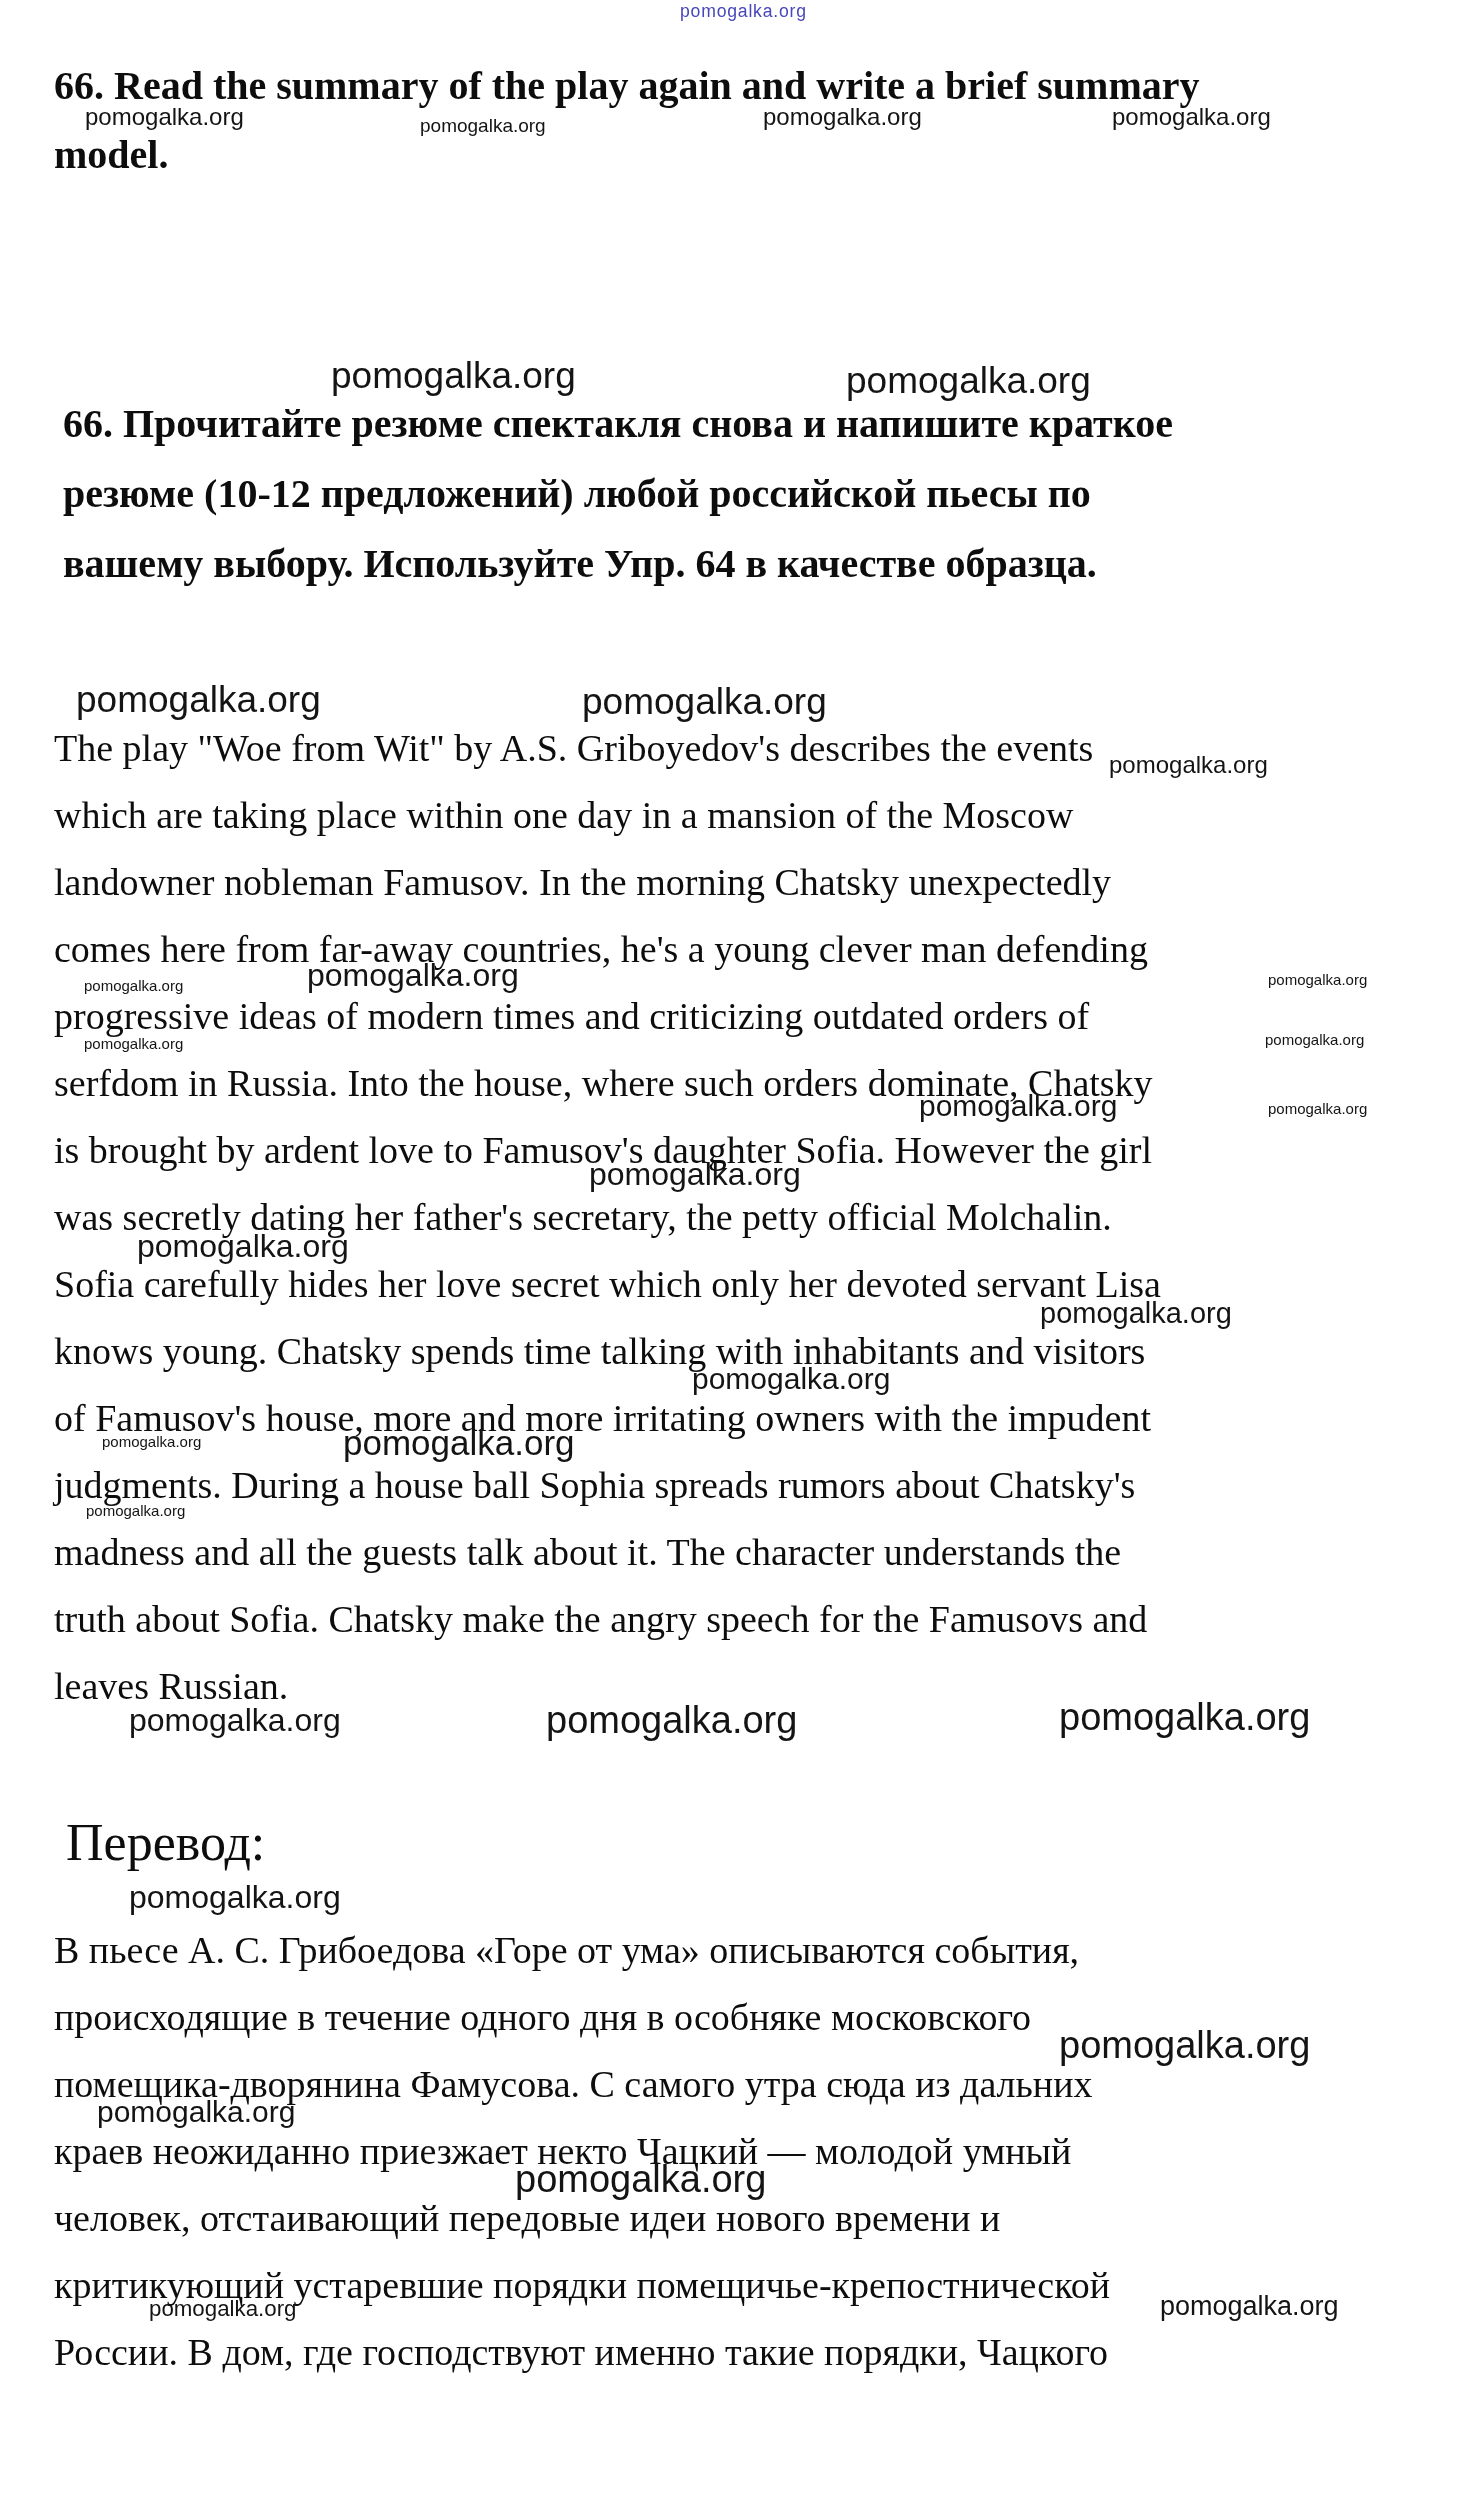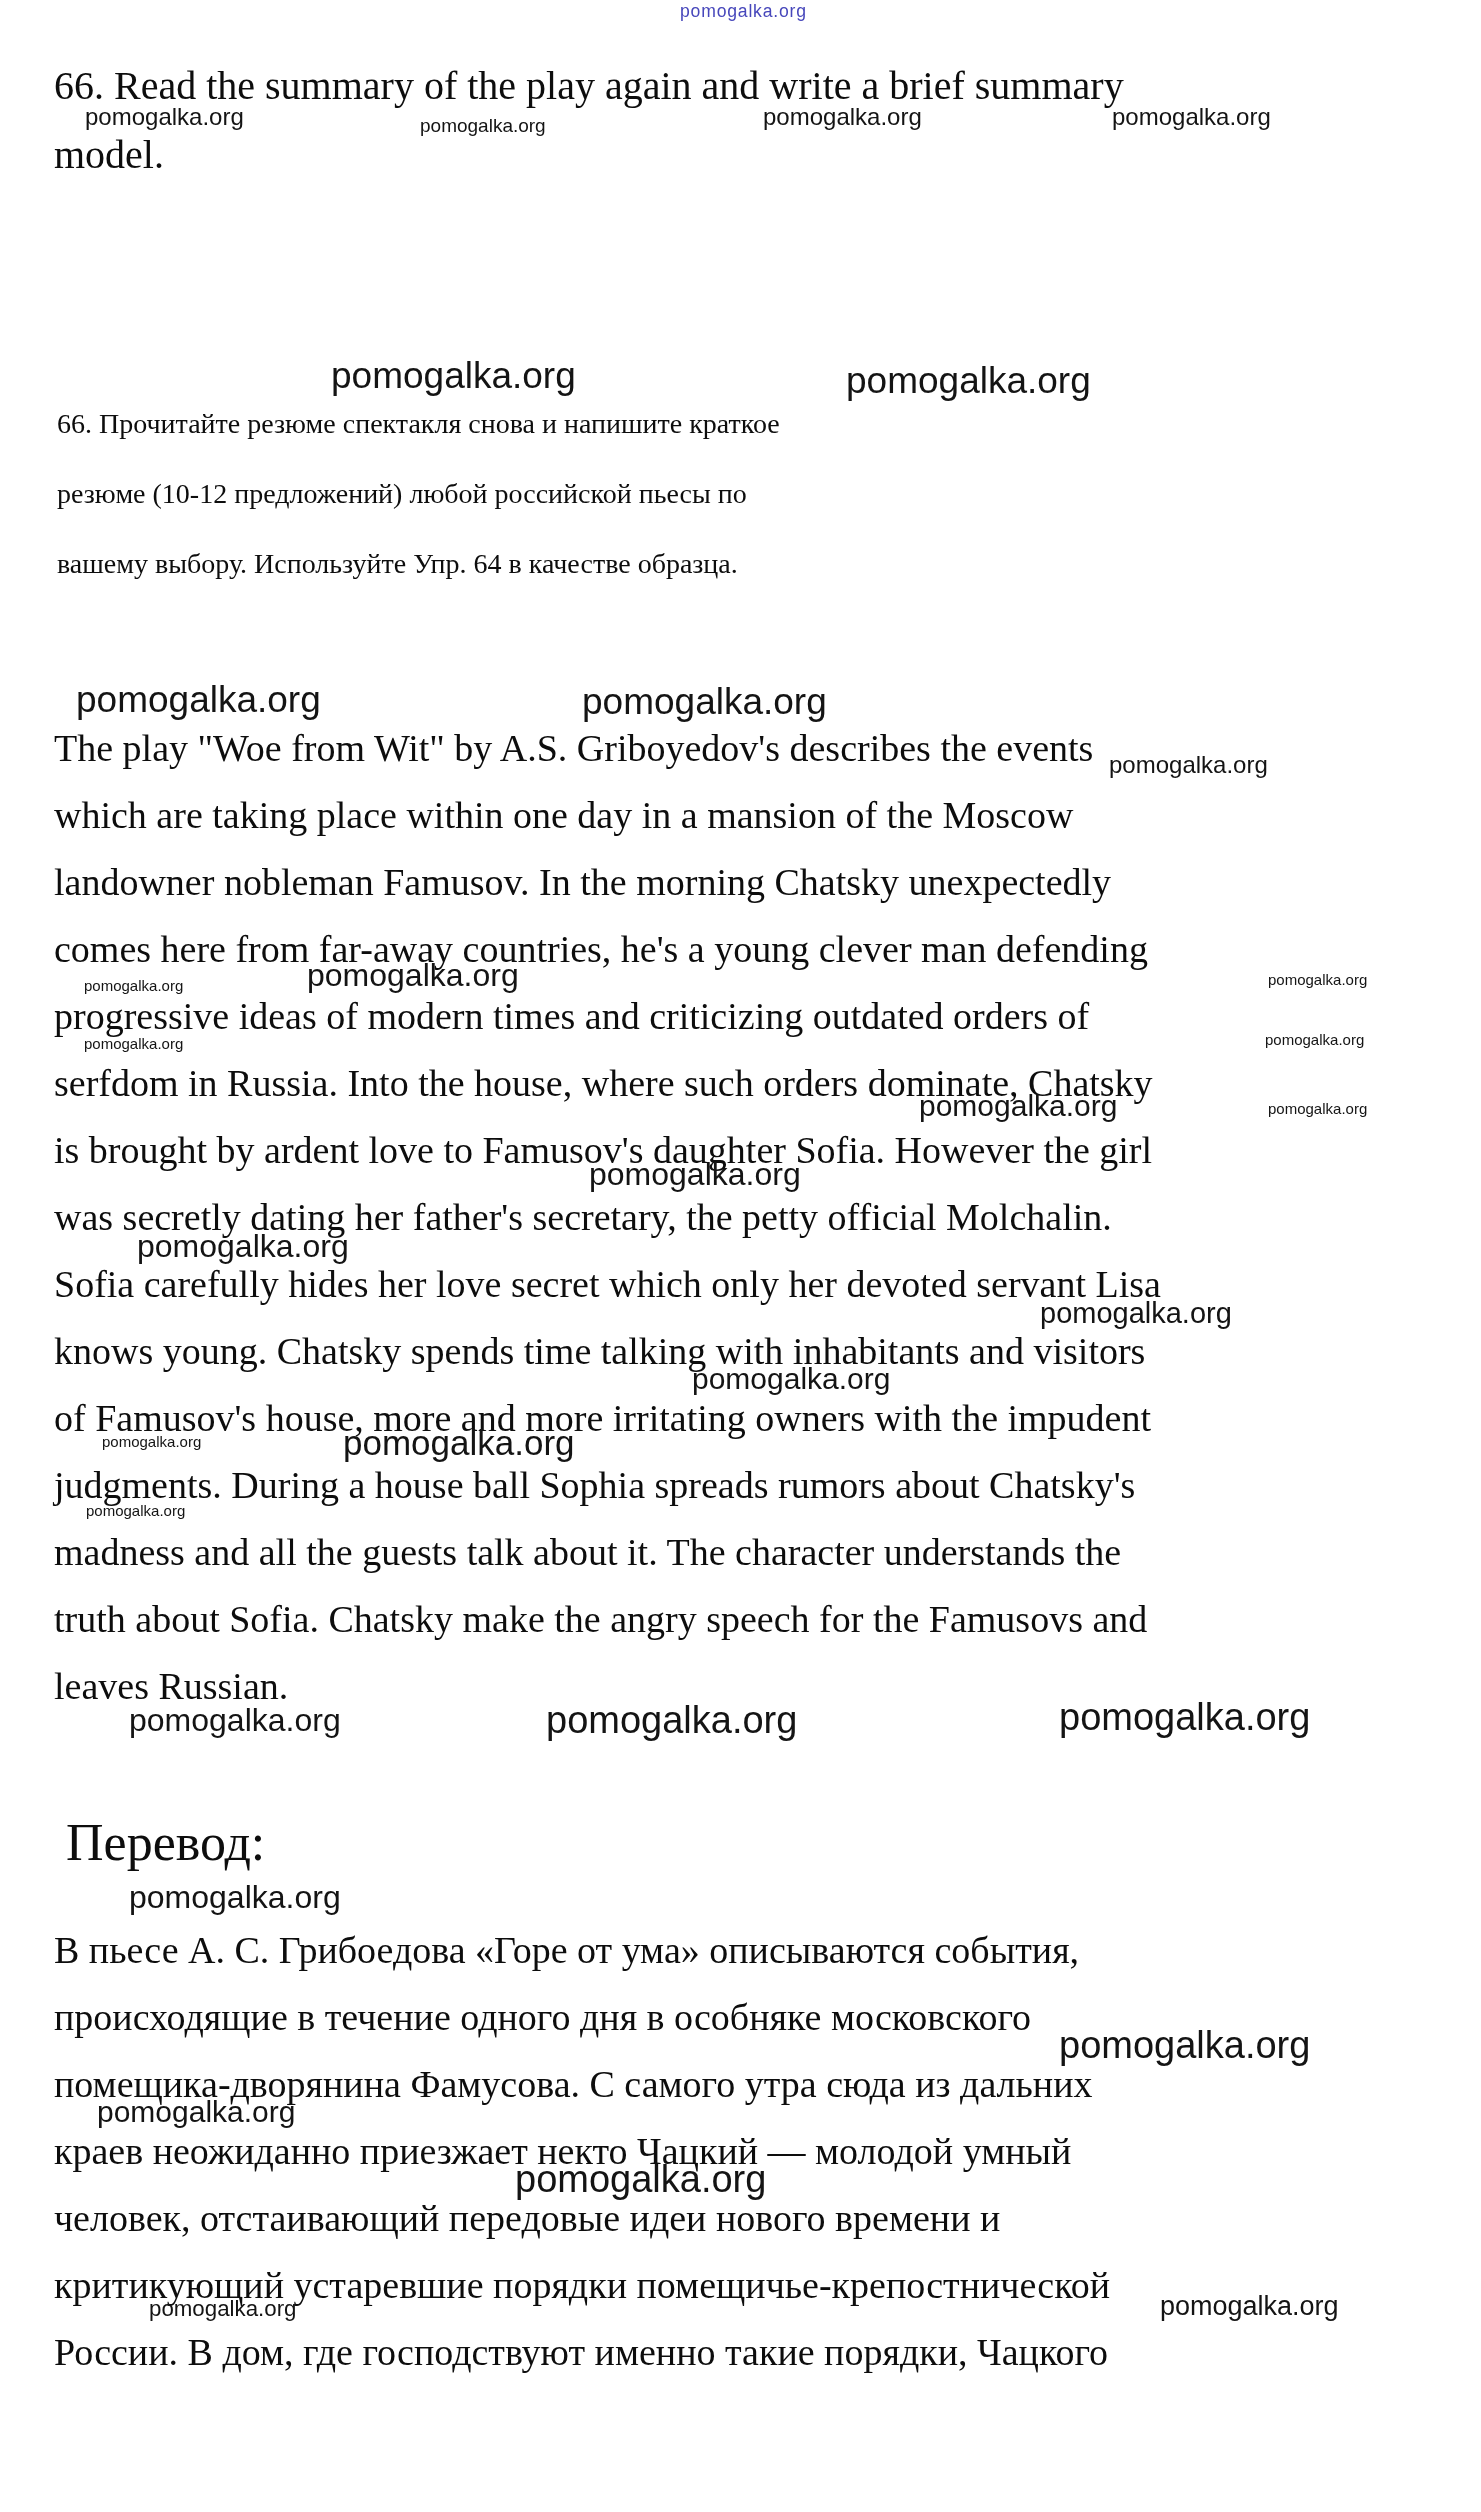--- a/index.html
+++ b/index.html
@@ -5,22 +5,22 @@
   html,body{margin:0;padding:0}
   body{
     width:1481px;height:2512px;
     background:#ffffff;
     position:relative;
     font-family:"Liberation Serif",serif;
     color:#0d0d0d;
     overflow:hidden;
   }
   .block{position:absolute;white-space:nowrap}
-  .heading-en{left:54px;top:51px;font-weight:normal;font-size:40px;line-height:69px}
-  .heading-ru{left:57px;top:389px;font-weight:normal;font-size:28px;line-height:70px}
+  .heading-en{left:54px;top:51px;font-weight:bold;font-size:40px;line-height:69px}
+  .heading-ru{left:63px;top:389px;font-weight:bold;font-size:40px;line-height:70px}
   .para-en{left:54px;top:715px;font-size:38px;line-height:67px}
   .translation-label{left:66px;top:1819px;font-size:52px;line-height:48px}
   .para-ru{left:54px;top:1917px;font-size:38px;line-height:67px}
   .line{white-space:nowrap}
   .wm{
     position:absolute;
     font-family:"Liberation Sans",sans-serif;
     color:#141414;
     white-space:nowrap;
     line-height:1;

